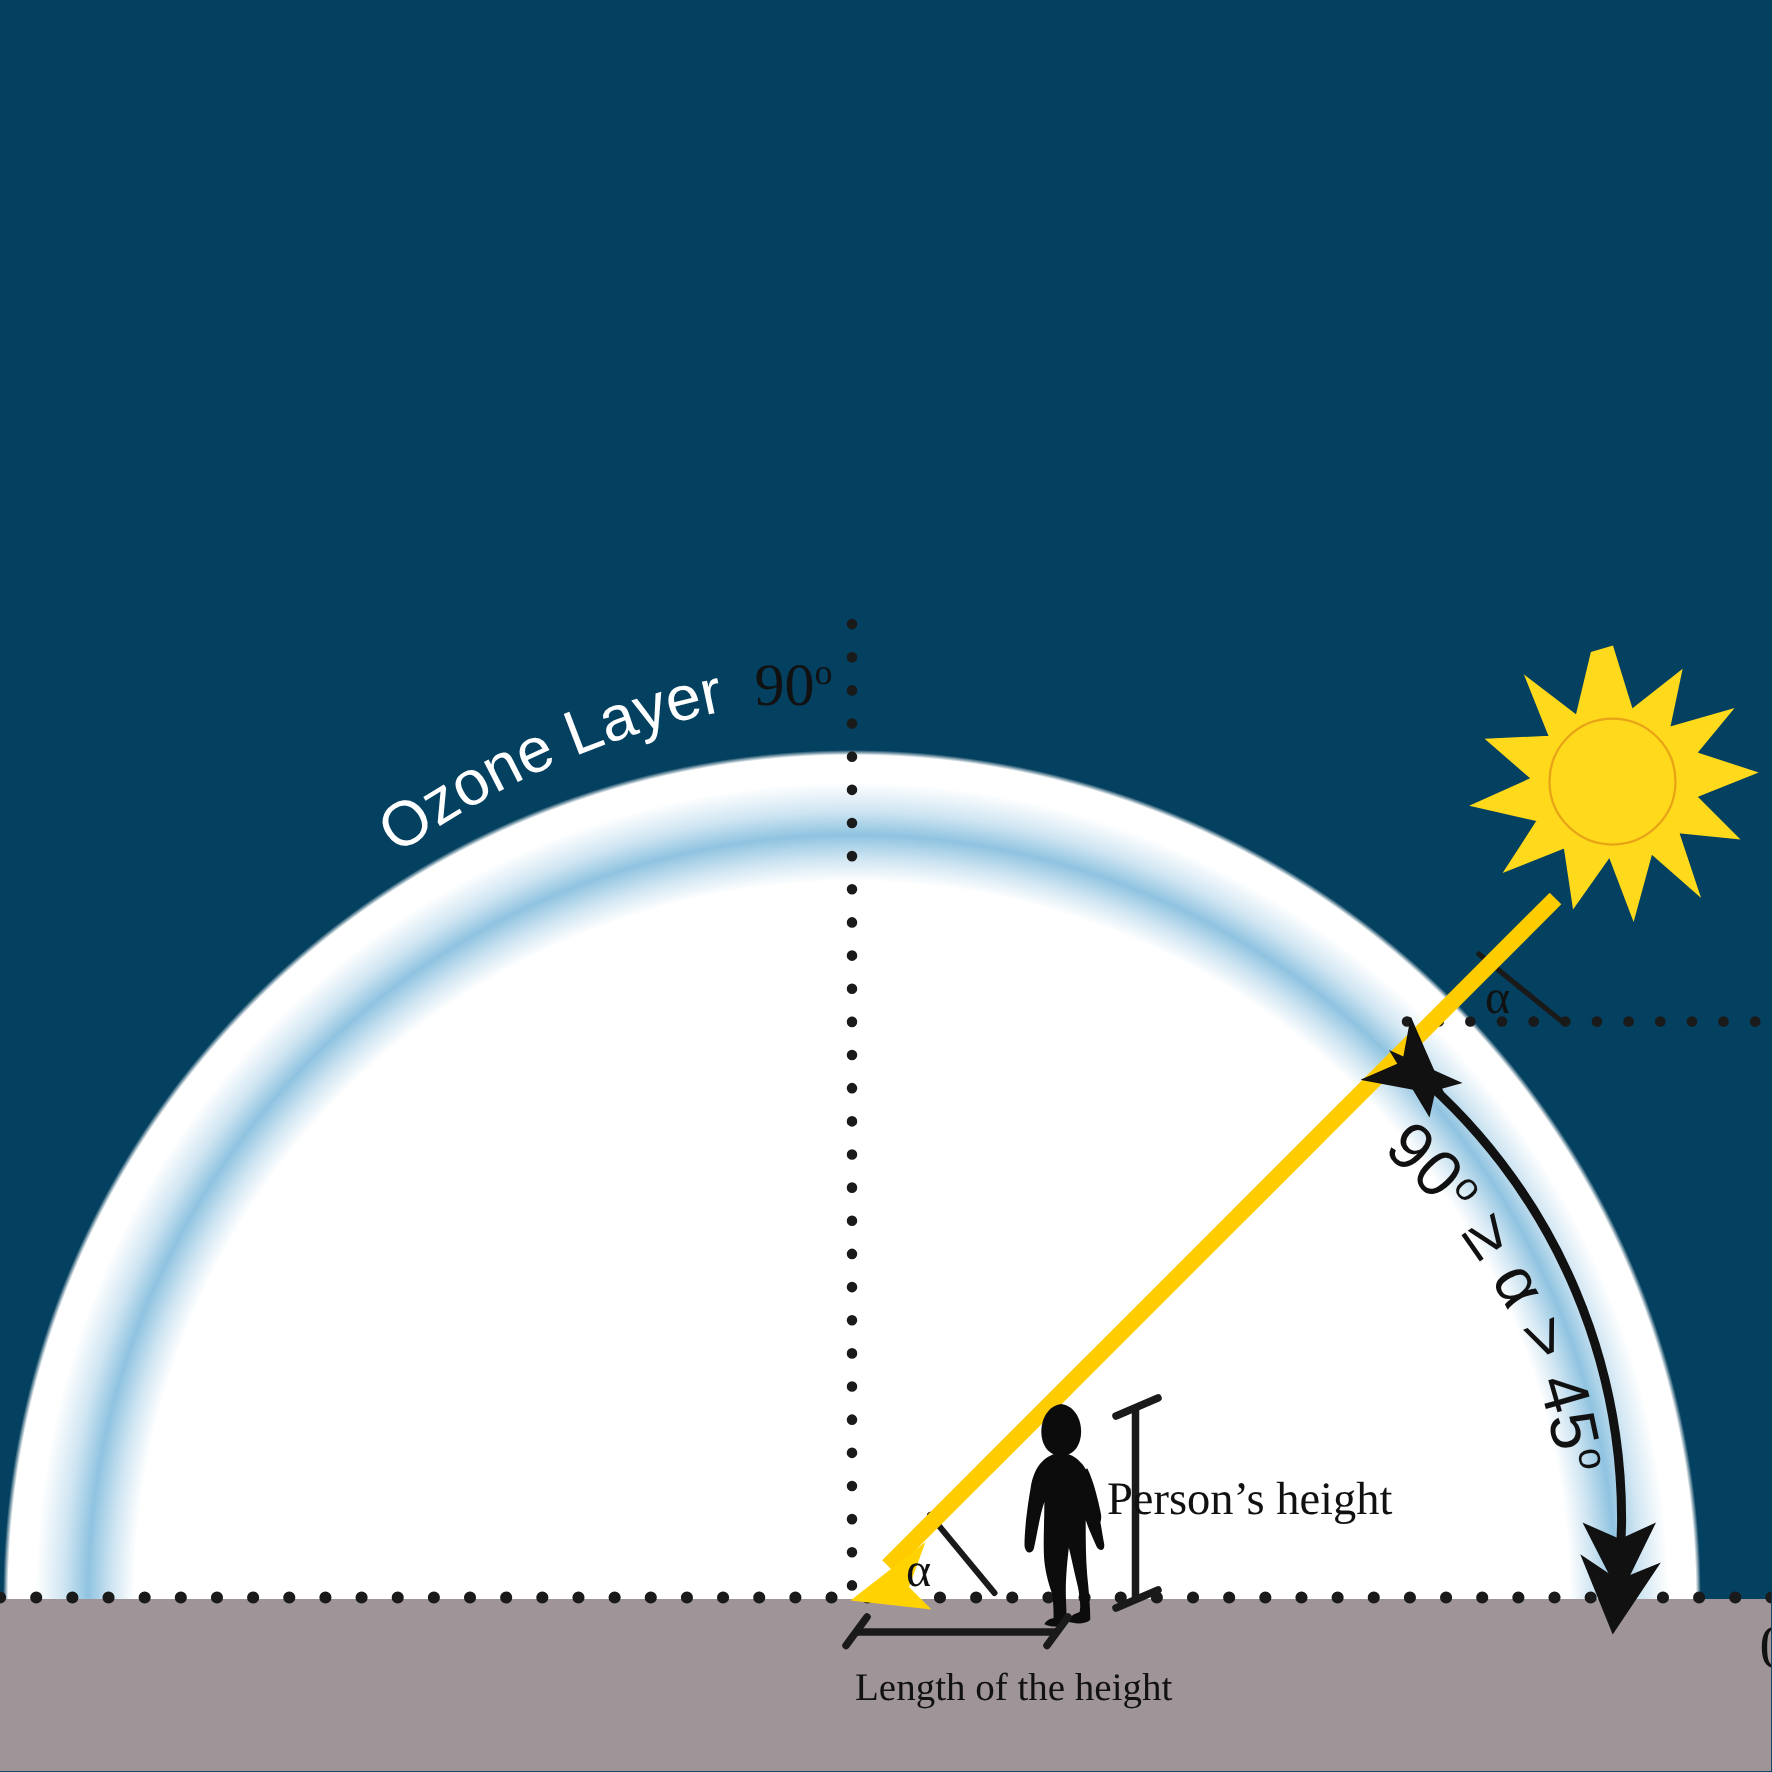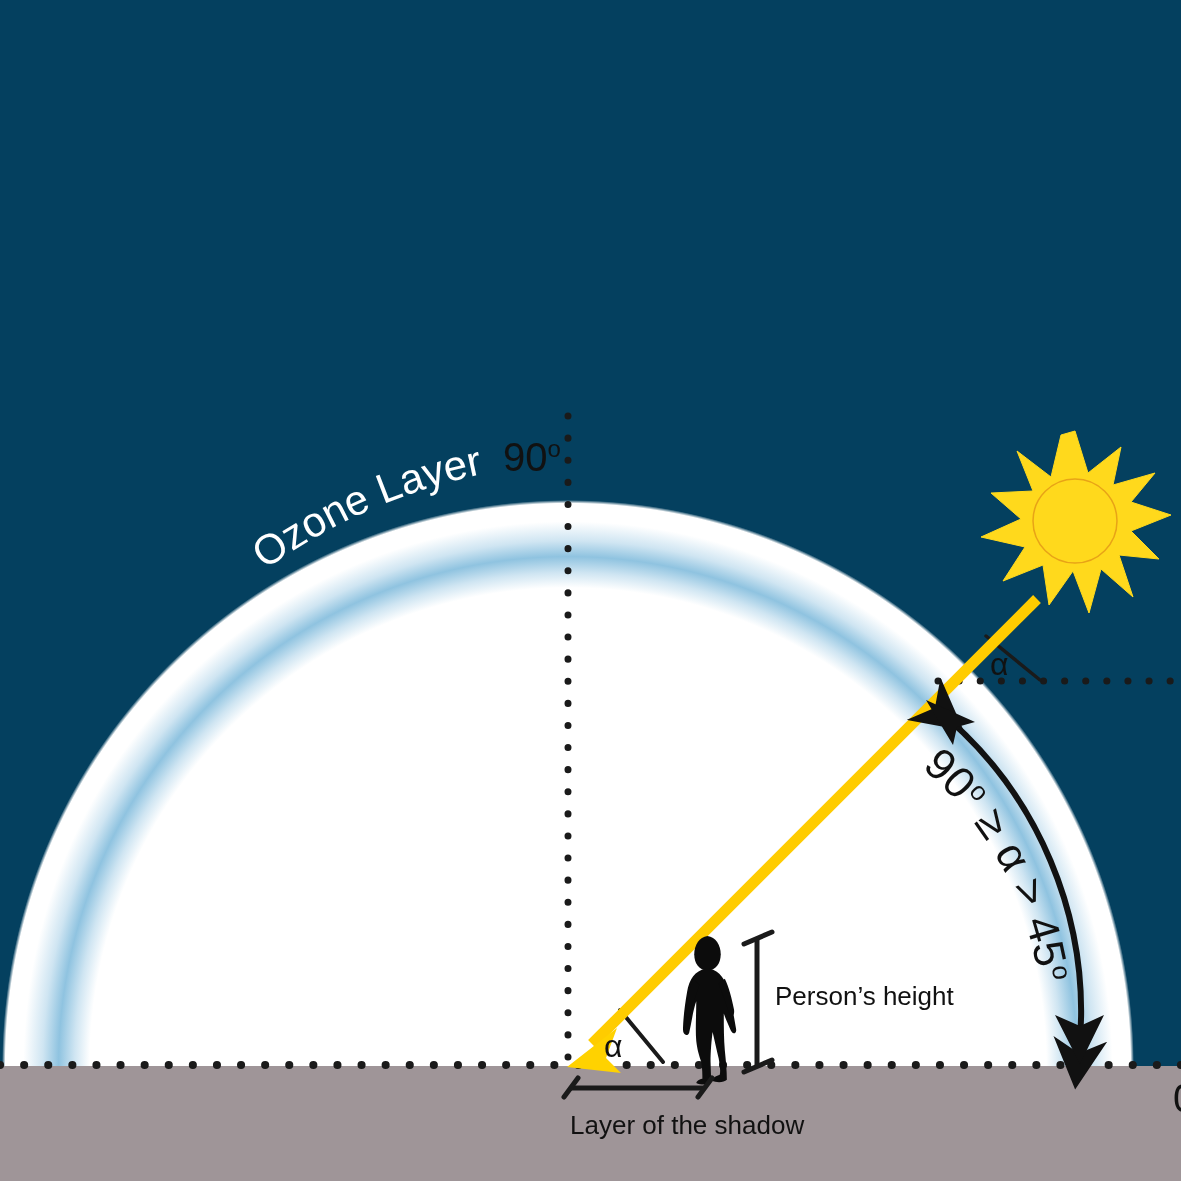--- a/index.html
+++ b/index.html
@@ -17,21 +17,21 @@
   }
   #scene {
     position: absolute;
     inset: 0;
     width: 1181px;
     height: 1181px;
   }
   .lbl {
     position: absolute;
     color: #111111;
-    font-family: Liberation Sans, sans-serif;
+    font-family: Liberation Serif, serif;
     white-space: nowrap;
     line-height: 1;
     user-select: none;
   }
   #label-90 {
     left: 503px;
     top: 437px;
     font-size: 40px;
   }
   #label-90 .deg {
@@ -52,23 +52,23 @@
     left: 990px;
     top: 648px;
     font-size: 32px;
   }
   #label-alpha-bottom {
     left: 604px;
     top: 1030px;
     font-size: 32px;
   }
   #label-person-height {
-    left: 775px;
+    left: 738px;
     top: 983px;
-    font-size: 26px;
+    font-size: 31px;
   }
   #label-shadow {
     left: 570px;
     top: 1112px;
     font-size: 26px;
   }
 </style>
 </head>
 <body>
 
@@ -187,15 +187,15 @@
   <div class="lbl" id="label-0">
     <span>0</span><span class="deg">o</span>
   </div>
 
   <div class="lbl" id="label-alpha-top">α</div>
 
   <div class="lbl" id="label-alpha-bottom">α</div>
 
   <div class="lbl" id="label-person-height">Person’s height</div>
 
-  <div class="lbl" id="label-shadow">Layer of the shadow</div>
+  <div class="lbl" id="label-shadow">Length of the height</div>
 
 </div>
 
 </body></html>

